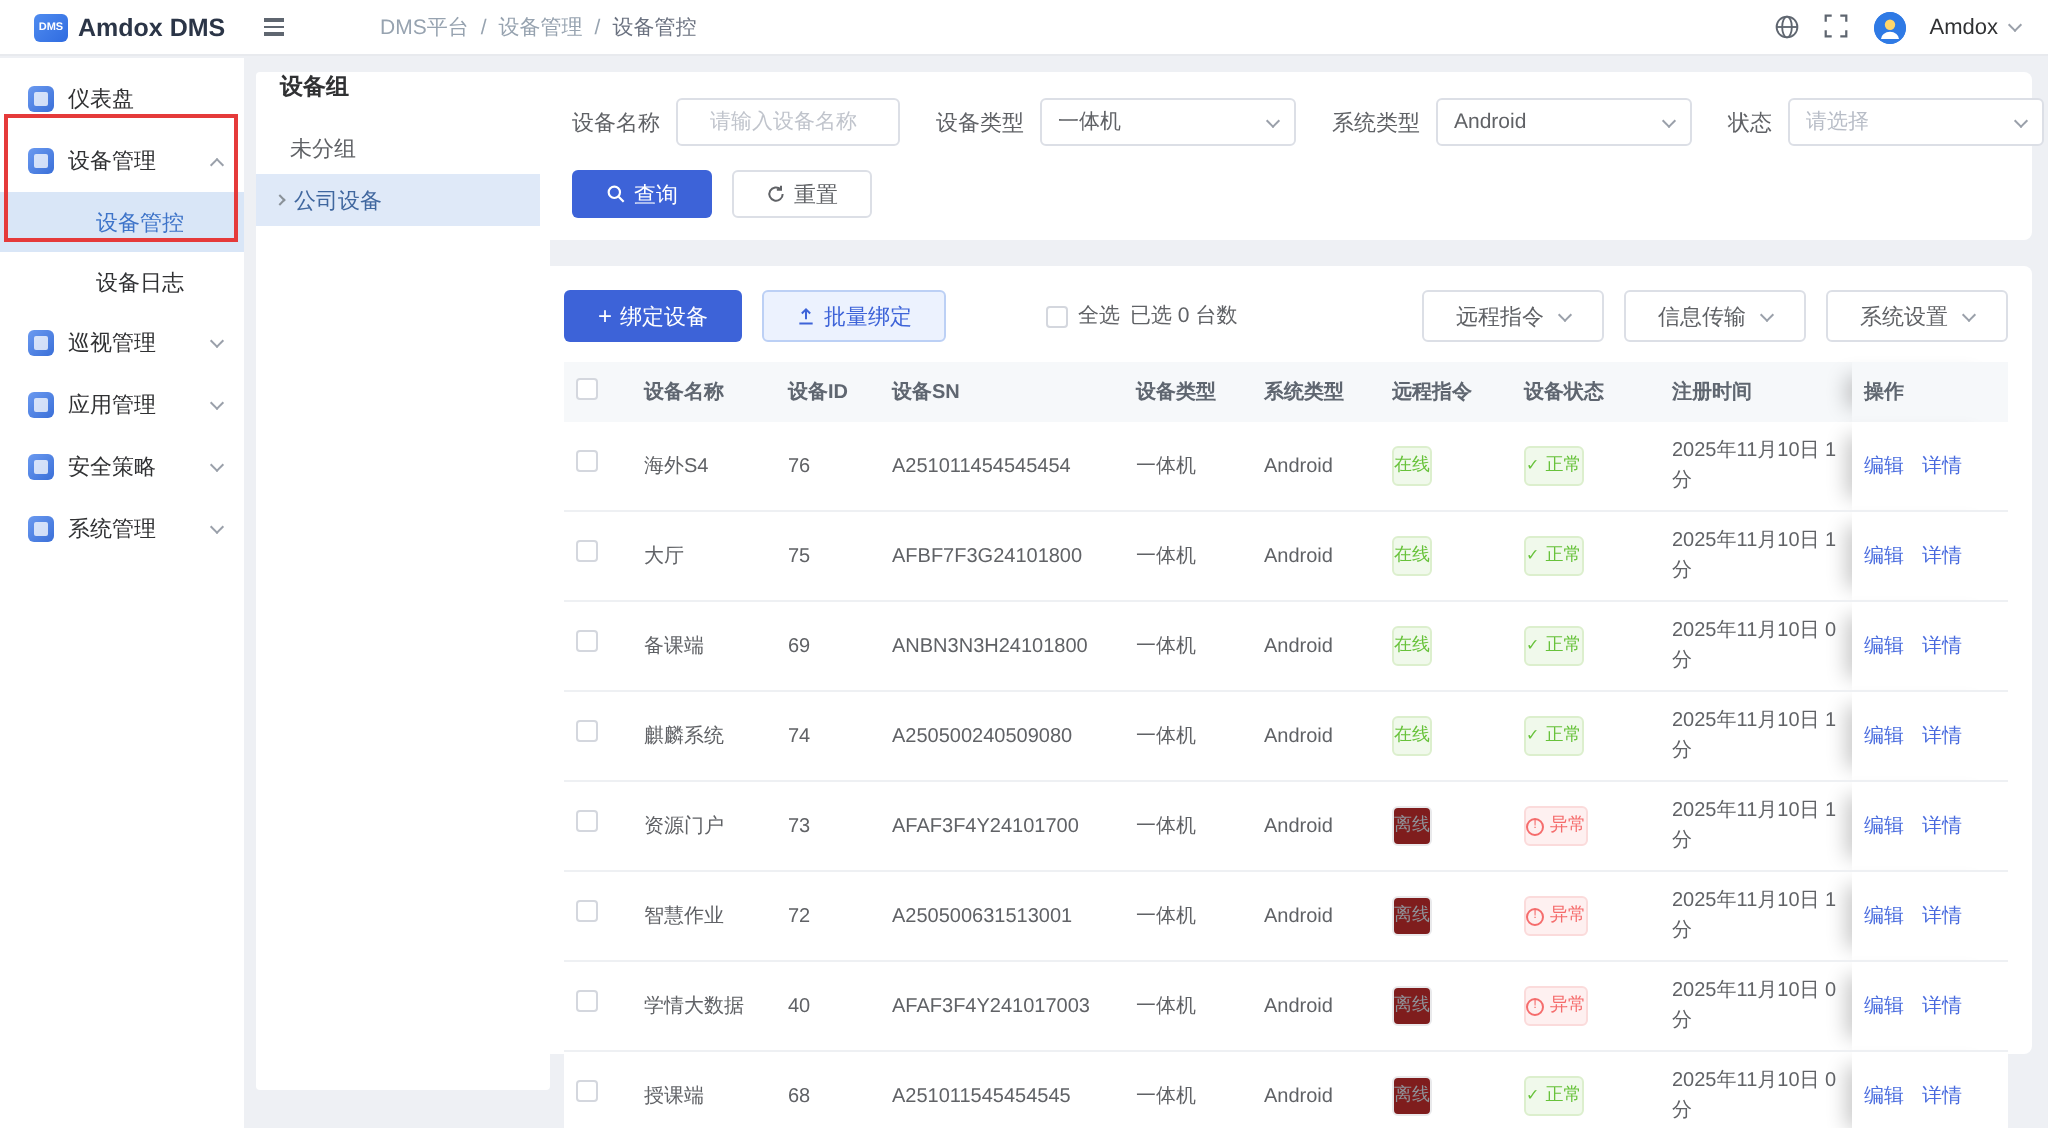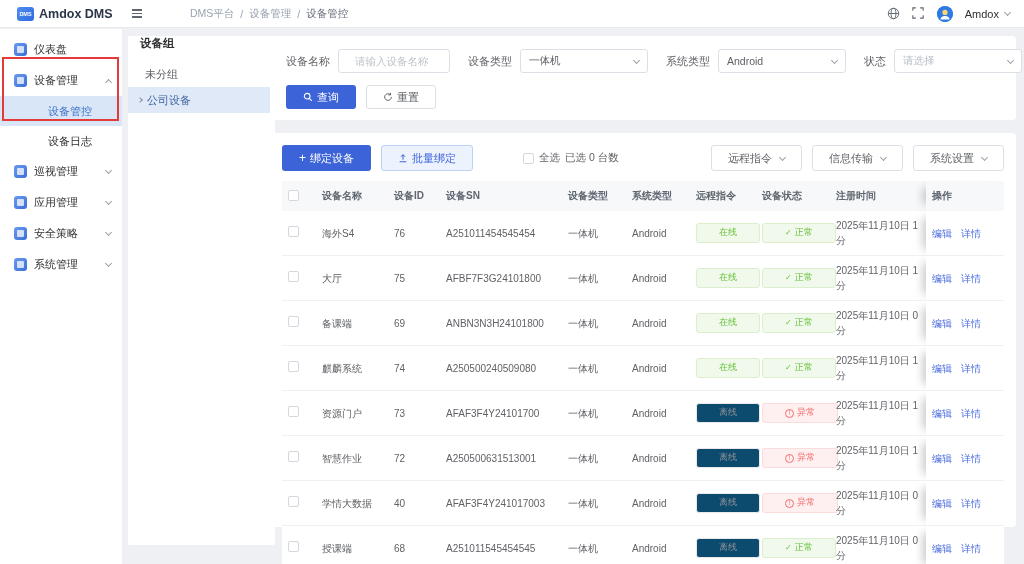--- a/index.html
+++ b/index.html
@@ -79,24 +79,24 @@
   .sel-info{font-size:10.5px;color:#606266;display:flex;align-items:center;gap:5px;padding-left:40px;}
   .dd-btn{height:26px;}
   
   table.dev{width:722px;border-collapse:collapse;table-layout:fixed;}
   .dev th{background:#f6f8fa;color:#5f6670;font-size:10px;font-weight:bold;text-align:left;
     padding:8px 6px;white-space:nowrap;}
   .dev td{font-size:10px;color:#606266;padding:7px 6px;border-bottom:1px solid #eef0f3;
     background:#fff;word-break:break-all;line-height:1.5;}
   .dev .ops-col{box-shadow:-10px 0 10px -7px rgba(0,0,0,.22);}
   .dev a{color:#4a6cdf;text-decoration:none;margin-right:9px;cursor:pointer;white-space:nowrap;}
-  .tag{display:inline-flex;align-items:center;gap:3px;font-size:9px;padding:2px 22px;
+  .tag{display:inline-flex;align-items:center;gap:3px;font-size:9px;padding:2px 0;
     border-radius:3px;border:1px solid transparent;white-space:nowrap;}
   .tag-green{color:#67c23a;background:#f0f9eb;border-color:#dcefcd;}
-  .tag-gray{color:#909399;background:#0c4a6e;border-color:#e9e9eb;}
+  .tag-gray{color:#909399;background:#7f1d1d;border-color:#e9e9eb;}
   .tag-red{color:#f56c6c;background:#fef0f0;border-color:#fbdbdb;}
   .tag-ic{font-style:normal;font-size:8px;line-height:1;}
   .ic-warn{width:9px;height:9px;border:1px solid currentColor;border-radius:50%;display:inline-flex;
     align-items:center;justify-content:center;font-size:6.5px;}
   svg{display:block;}
 </style>
 </head>
 <body>
 
 <div class="topbar">

